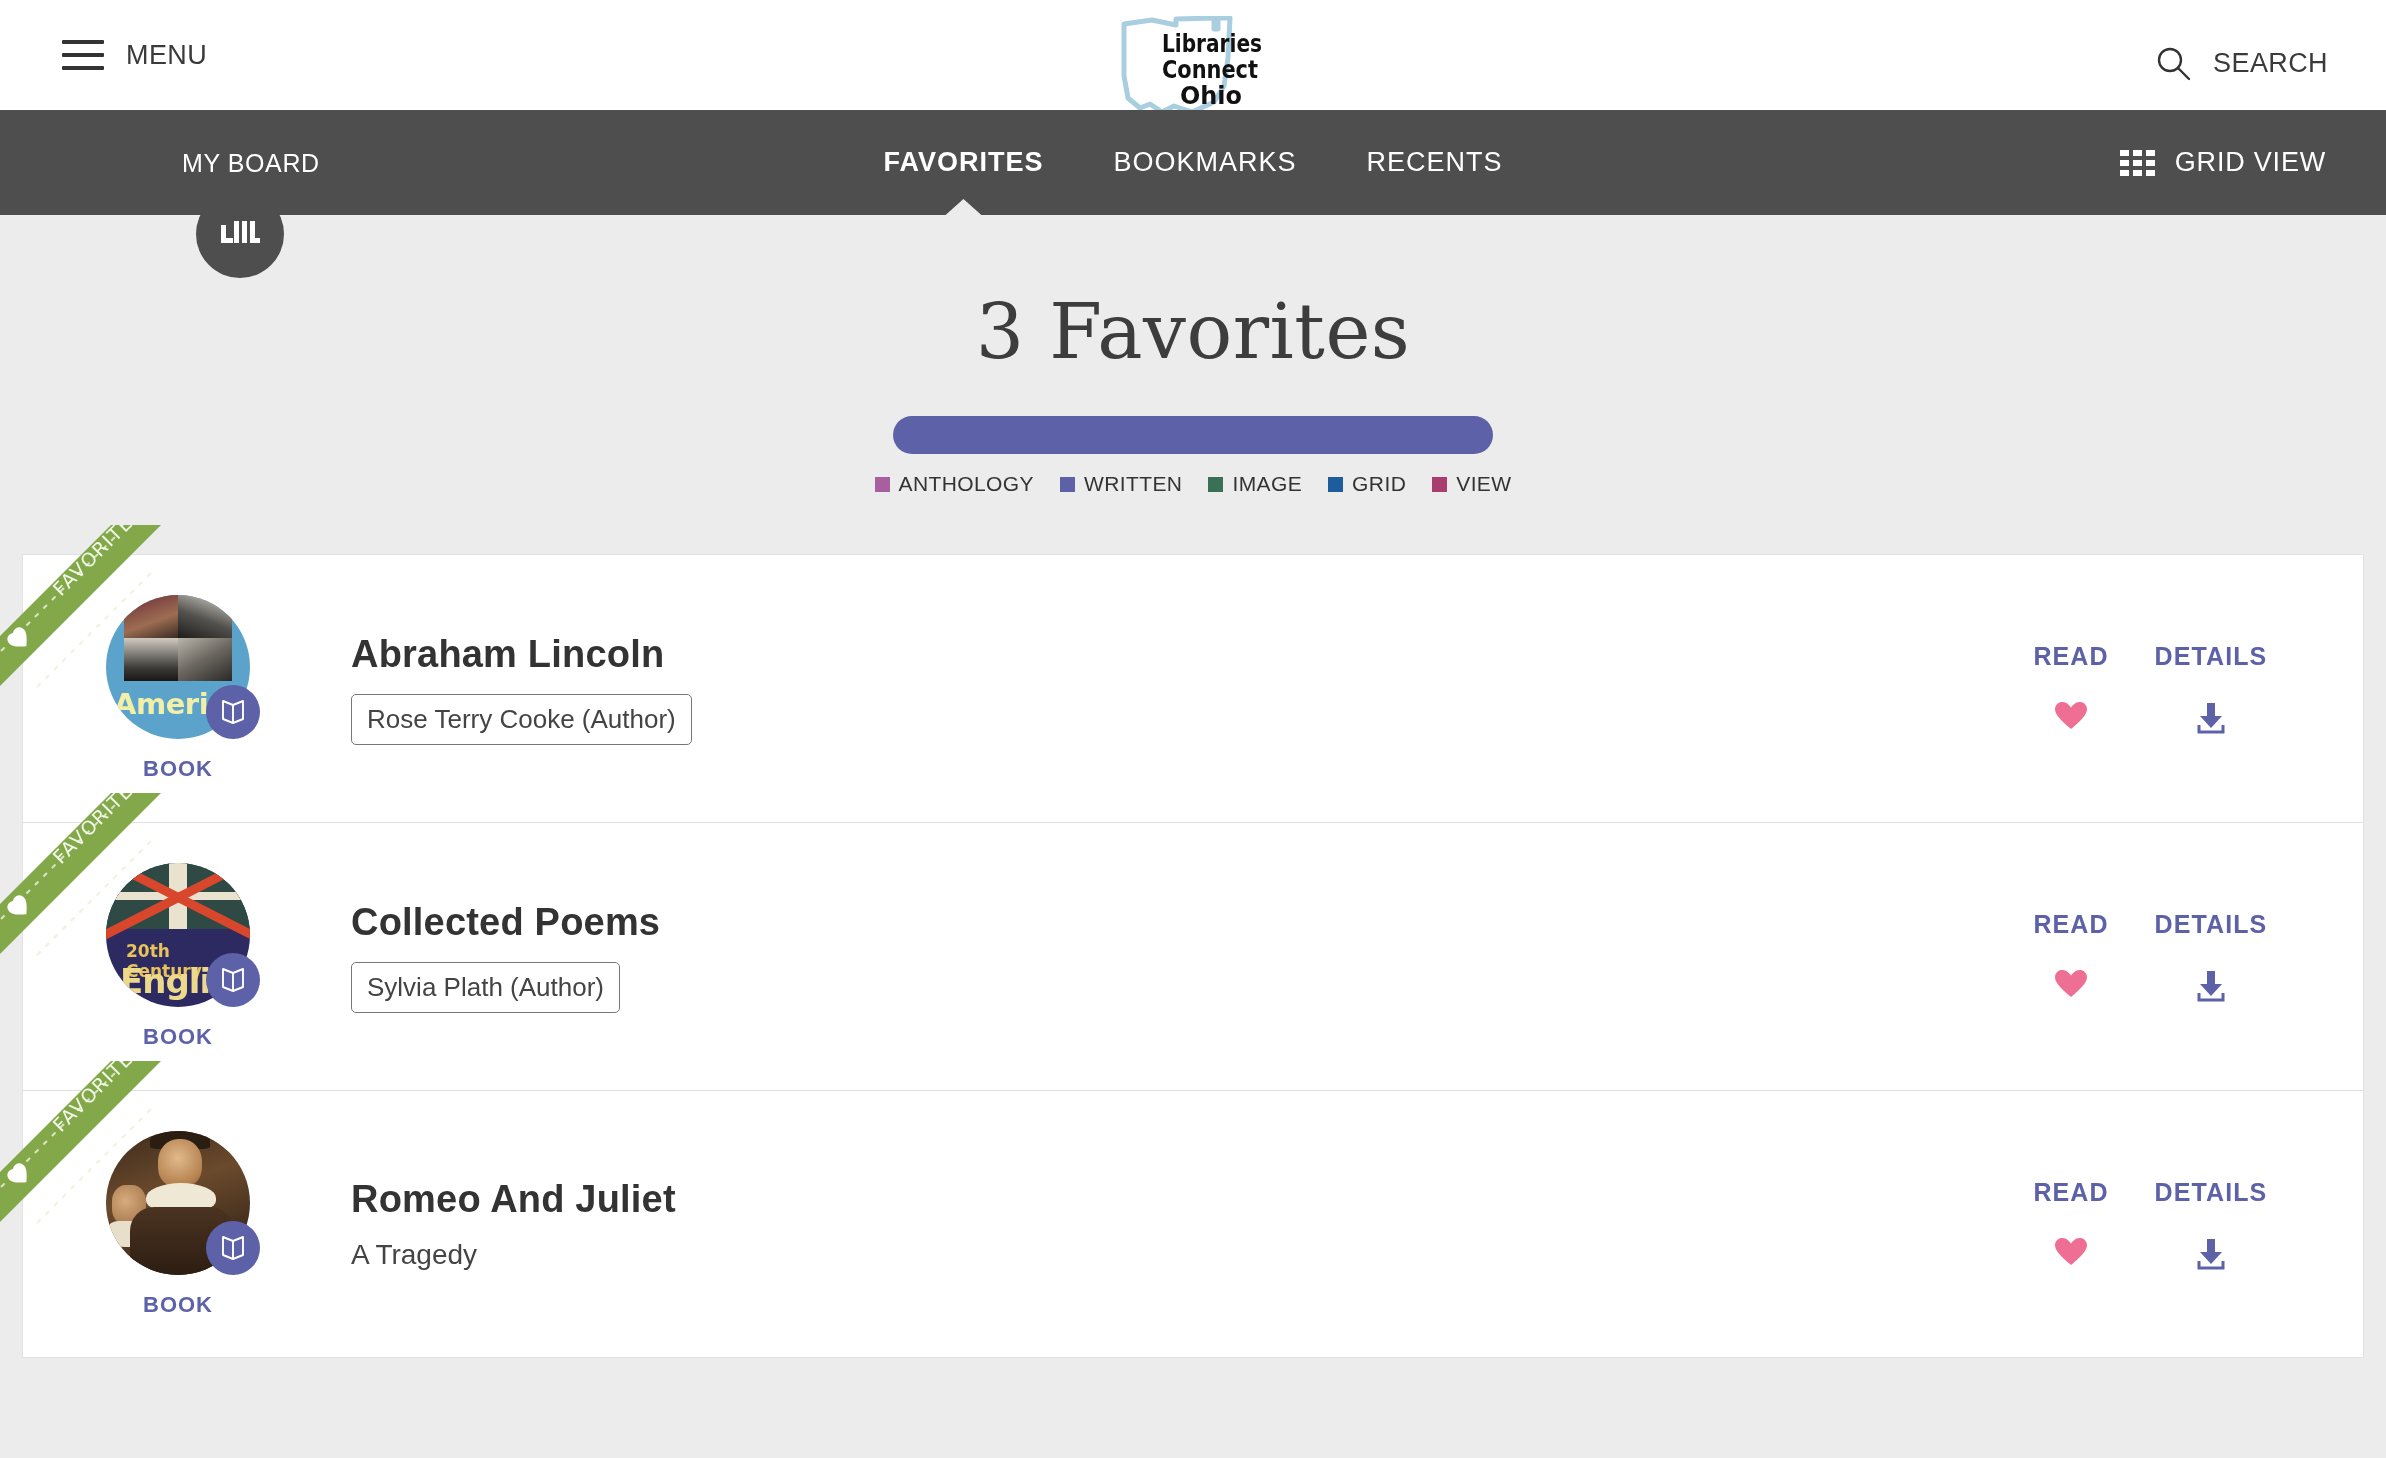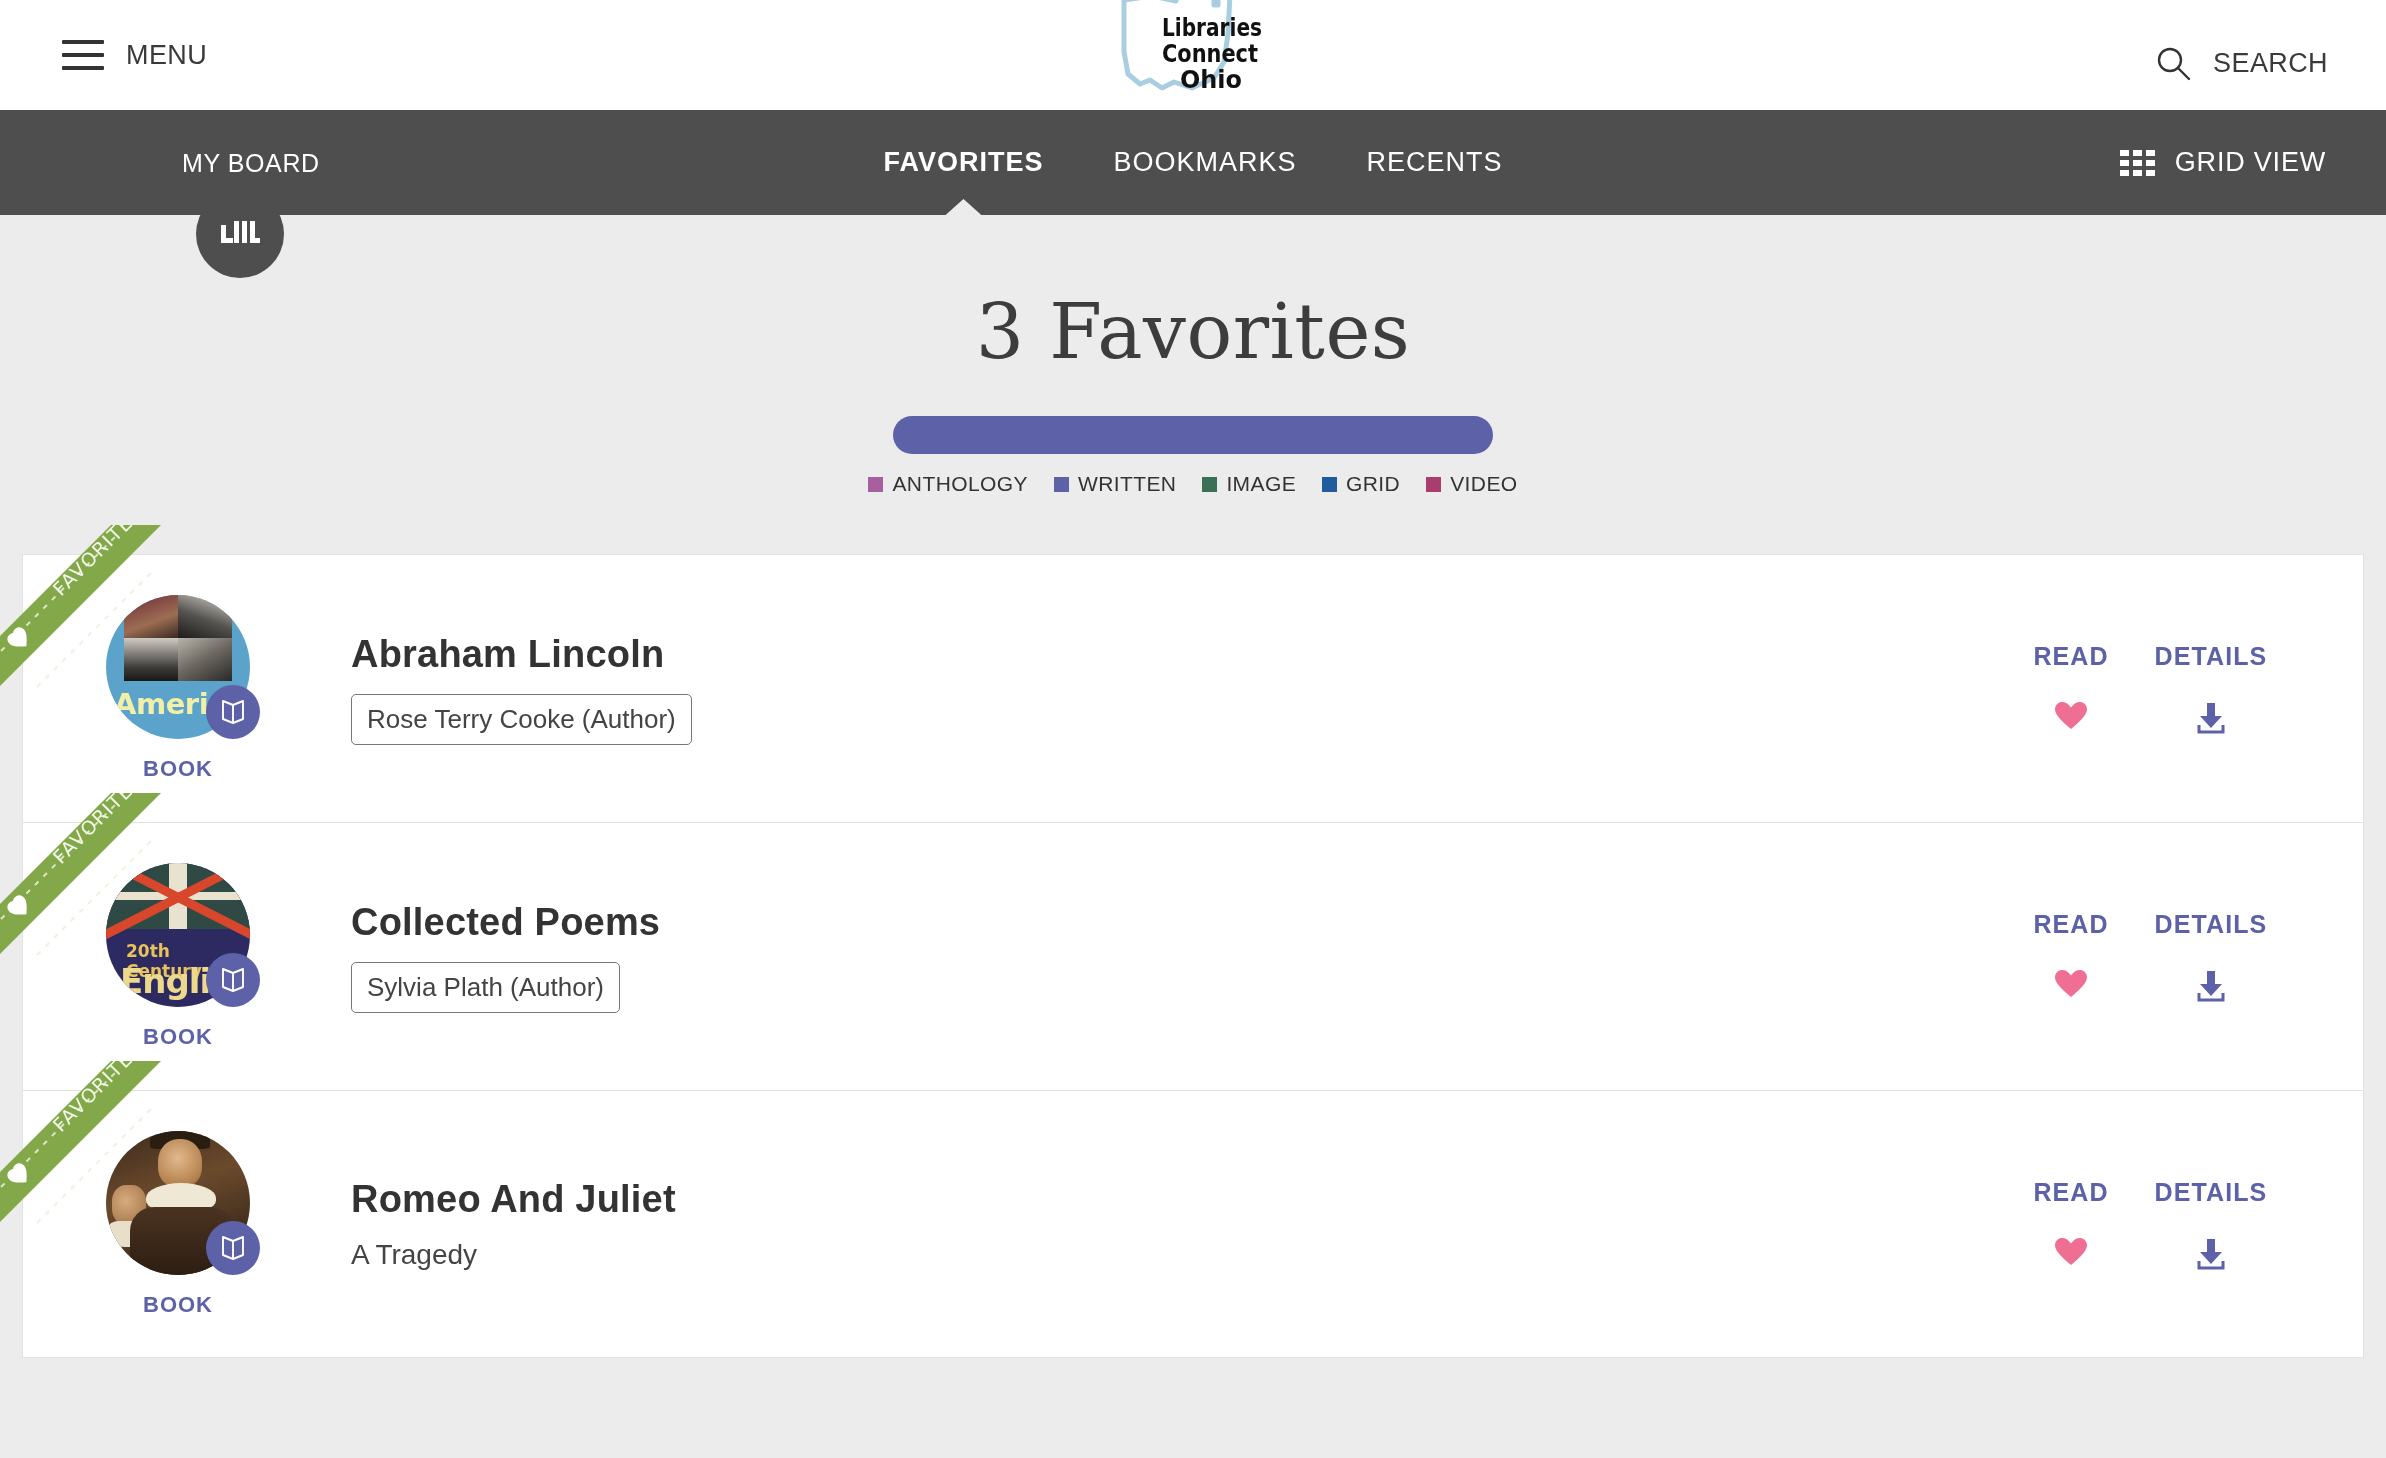--- a/index.html
+++ b/index.html
@@ -26,24 +26,24 @@
     margin-left: 62px;
     cursor: pointer;
   }
   .hamburger { width: 42px; height: 30px; display: flex; flex-direction: column; justify-content: space-between; }
   .hamburger span { display:block; height: 4px; background: #333; border-radius: 1px; }
   .menu-label { font-size: 27px; color: #3a3a3a; letter-spacing: .4px; }
 
   .logo-wrap {
     position: absolute;
     left: 50%;
-    top: 0;
+    top: 16px;
     transform: translateX(-50%);
     height: 96px;
-    display: flex; align-items: flex-end; justify-content: center;
+    display: flex; align-items: flex-start; justify-content: center;
     cursor: pointer;
   }
   .logo-svg { display: block; }
 
   .search-btn {
     display: flex; align-items: center; gap: 20px;
     margin-left: auto; margin-right: 58px;
     cursor: pointer;
     margin-top: 17px;
   }
@@ -425,21 +425,21 @@
     <span class="legend-item">
       <i class="legend-sw" style="background:#3a7055;"></i>
       <span class="legend-label">IMAGE</span>
     </span>
     <span class="legend-item">
       <i class="legend-sw" style="background:#1f5c9e;"></i>
       <span class="legend-label">GRID</span>
     </span>
     <span class="legend-item">
       <i class="legend-sw" style="background:#a83d6e;"></i>
-      <span class="legend-label">VIDEO</span>
+      <span class="legend-label">VIEW</span>
     </span>
   </div>
 </div>
 
 <div class="list">
 
   <div class="card">
     <div class="ribbon">
       <svg class="ribbon-svg" width="230" height="230" viewBox="0 0 230 230">
         <polygon points="0,118 0,152 30,122" fill="#5f7f33"></polygon>

